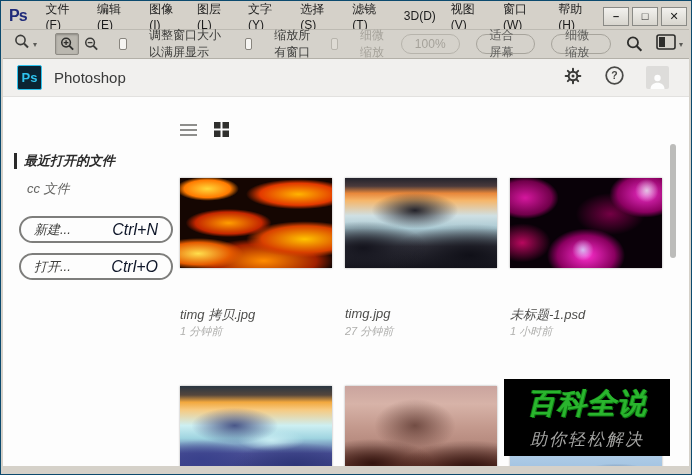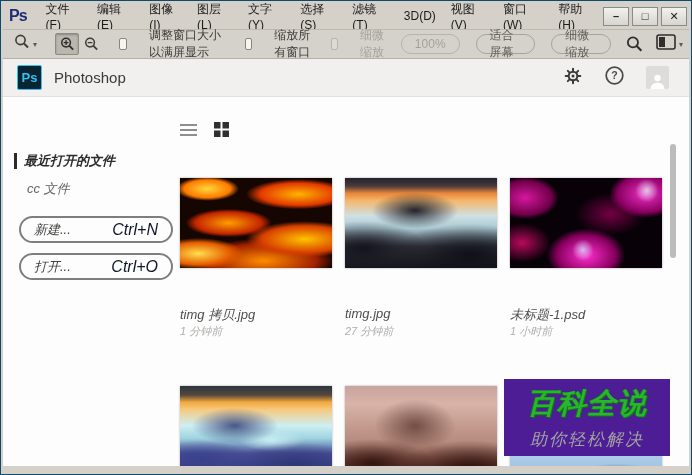--- a/index.html
+++ b/index.html
@@ -97,21 +97,21 @@
     linear-gradient(180deg, #2a3642 0%, #55463c 10%, #f2a83e 18%, #f7c97e 26%, #cdeff2 44%, #9fd4e0 58%, #4a4f96 75%, #353a7c 100%); }
   .thumb5 { background:
     radial-gradient(ellipse 58px 38px at 46% 44%, rgba(70,35,28,.65), rgba(0,0,0,0) 70%),
     radial-gradient(ellipse 86px 34px at 18% 86%, #33140f, rgba(0,0,0,0) 72%),
     radial-gradient(ellipse 96px 38px at 82% 92%, #2c100c, rgba(0,0,0,0) 75%),
     linear-gradient(180deg, #caa49e 0%, #d7b3a8 20%, #c49a8e 45%, #b4887c 66%, #7c4a3e 86%, #54291f 100%); }
   .thumb6 { background:
     radial-gradient(ellipse 40px 10px at 70% 95%, rgba(40,50,70,.5), rgba(0,0,0,0) 80%),
     linear-gradient(180deg, #d8e8f4 0%, #bcd7ee 60%, #9cbede 100%); }
 
-  .watermark { position:absolute; left:501px; top:276px; width:166px; height:77px; background:#4c1d95;
+  .watermark { position:absolute; left:501px; top:276px; width:166px; height:77px; background:#000000;
                display:flex; flex-direction:column; align-items:center; justify-content:center; }
   .wm-title { font-size:29px; font-weight:bold; color:#2ab52e; letter-spacing:1px;
               text-shadow:1px 1px 0 #0e7a12, -1px 0 0 #0e7a12; }
   .wm-sub { font-size:17px; color:#a3a3a1; letter-spacing:2px; margin-top:4px; }
 
   .vscroll { position:absolute; right:13px; top:41px; width:6px; height:114px; background:#bcbcba; border-radius:3px; }
 </style>
 </head>
 <body>
 

